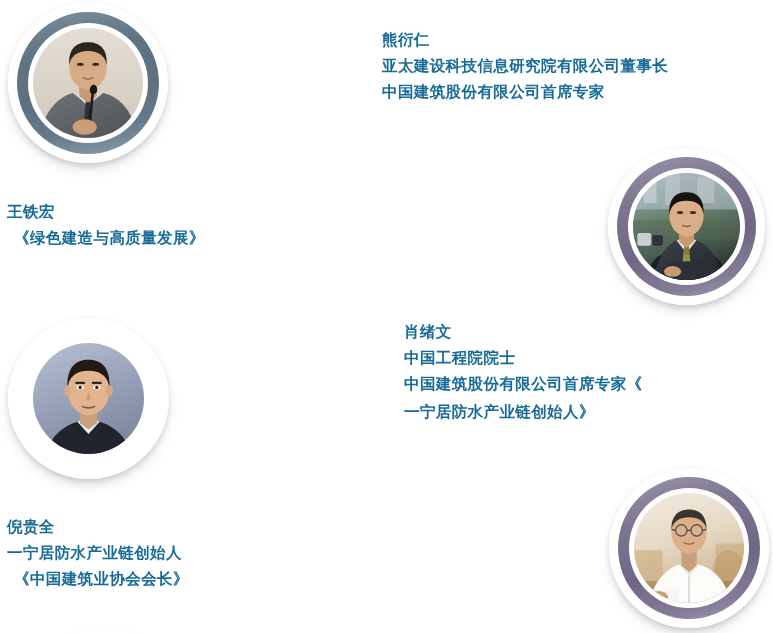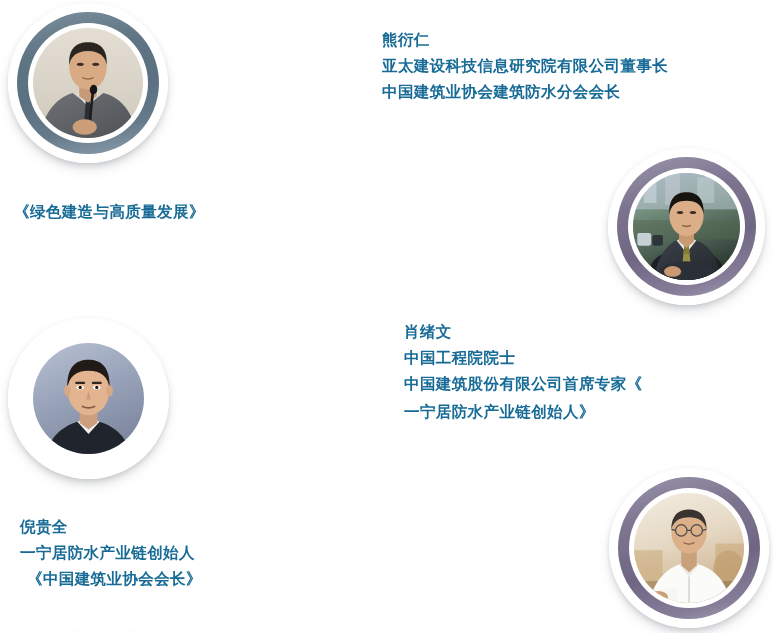--- a/index.html
+++ b/index.html
@@ -33,21 +33,21 @@
     letter-spacing: 0.4px;
     white-space: nowrap;
   }
   .speaker-text .line { display: block; }
   .speaker-text .line.indent { padding-left: 7px; }
   .speaker-text .line.loose { line-height: 31px; }
 
   .txt-1 { left: 382px; top: 27px; }
   .txt-2 { left: 7px;   top: 199px; }
   .txt-3 { left: 404px; top: 319px; }
-  .txt-4 { left: 20px;   top: 514px; }
+  .txt-4 { left: 7px;   top: 514px; }
 
   
   .avatar {
     position: absolute;
     border-radius: 50%;
     
     box-shadow: 0 7px 13px -4px rgba(120,126,132,0.40),
                 0 2px 5px rgba(150,155,160,0.25);
     background: #ffffff;
   }
@@ -164,21 +164,21 @@
         <ellipse cx="55" cy="56" rx="3.4" ry="4.4" fill="#17171a" transform="rotate(6 55 56)"></ellipse>
 
         <ellipse cx="47" cy="90" rx="11" ry="7" fill="#cc9d79"></ellipse>
       </svg>
     </div>
   </div>
 
   <div class="speaker-text txt-1">
     <span class="line">熊衍仁</span>
     <span class="line">亚太建设科技信息研究院有限公司董事长</span>
-    <span class="line">中国建筑业协会建筑防水分会会长</span>
+    <span class="line">中国建筑股份有限公司首席专家</span>
   </div>
 
   <div class="avatar av-2">
     <div class="halo"></div>
     <div class="ring ring-purple"></div>
     <div class="inner-white"></div>
     <div class="photo">
       <svg viewBox="0 0 100 100" preserveAspectRatio="xMidYMid slice" aria-hidden="true">
         <defs>
           <linearGradient id="bg2" x1="0" y1="0" x2="0.3" y2="1">
@@ -220,20 +220,21 @@
         <ellipse cx="56" cy="37" rx="3" ry="1.4" fill="#3b2c22"></ellipse>
         <path d="M46 49 Q50 51 54 49" stroke="#8a5a40" stroke-width="1.2" fill="none"></path>
 
         <path d="M24 90 C34 80 66 80 76 90 L76 100 L24 100 Z" fill="#2b3038"></path>
         <ellipse cx="37" cy="92" rx="8" ry="5" fill="#c99a72"></ellipse>
       </svg>
     </div>
   </div>
 
   <div class="speaker-text txt-2">
+    <span class="line">王铁宏</span>
     <span class="line indent">《绿色建造与高质量发展》</span>
   </div>
 
   <div class="avatar av-3">
     <div class="halo"></div>
     <div class="ring ring-green"></div>
     <div class="inner-white"></div>
     <div class="photo">
       <svg viewBox="0 0 100 100" preserveAspectRatio="xMidYMid slice" aria-hidden="true">
         <defs>

